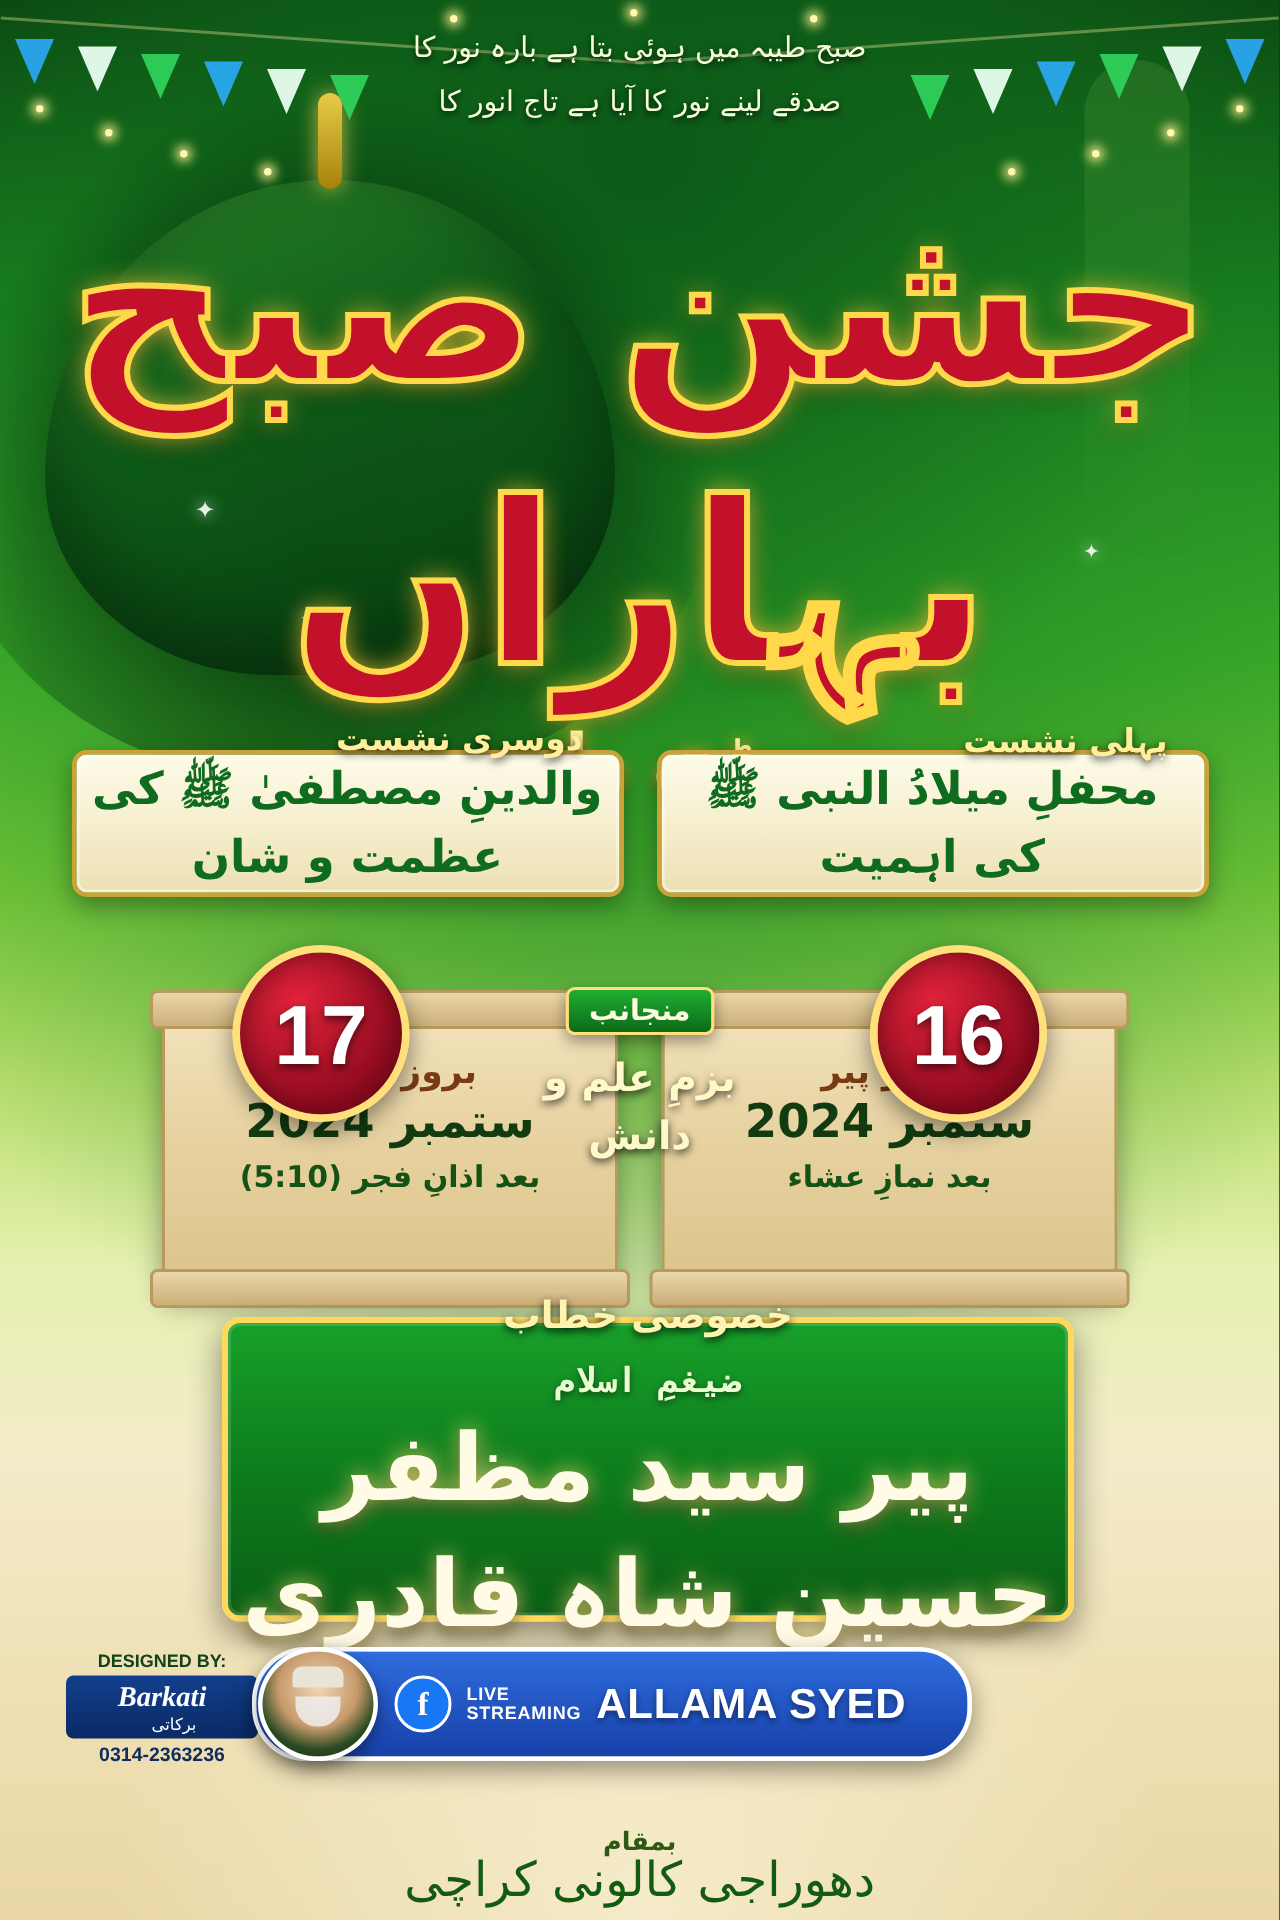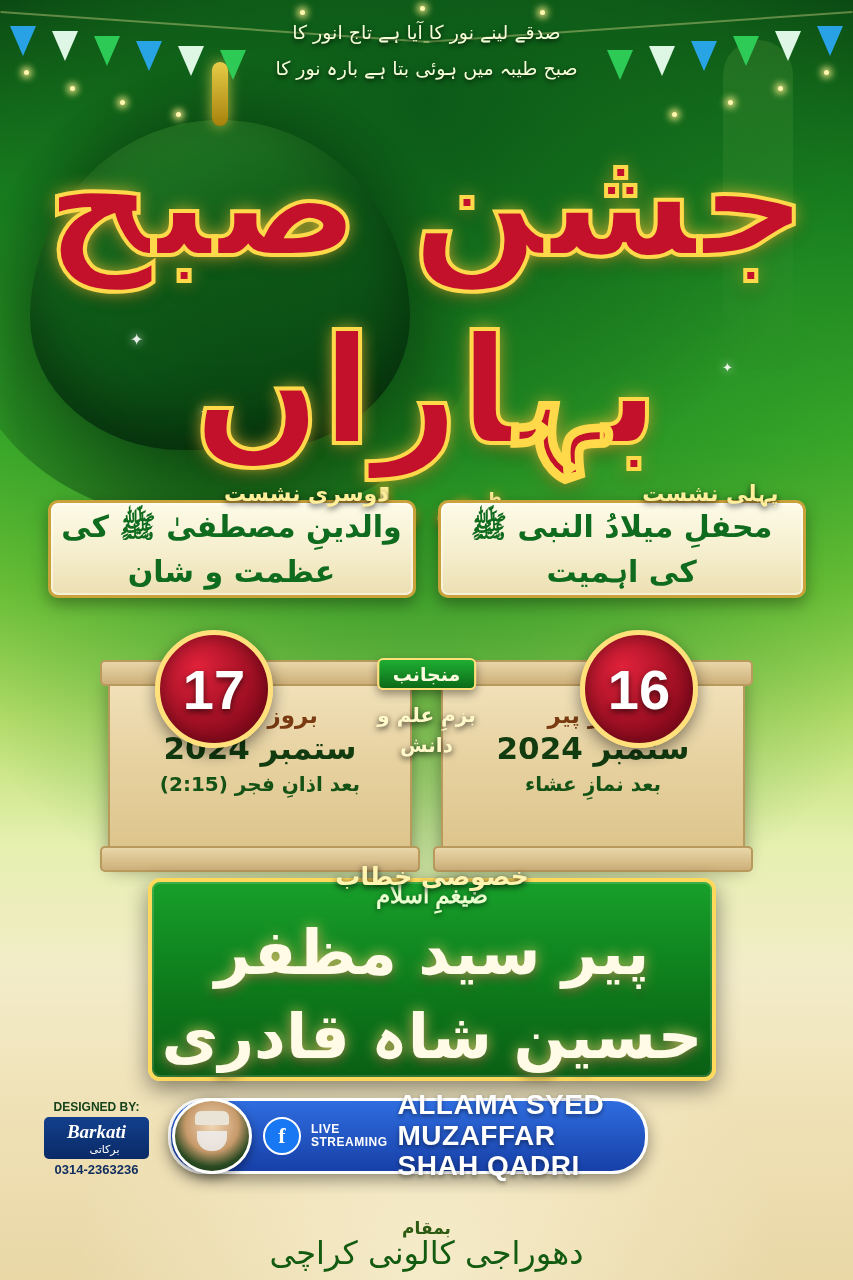--- a/index.html
+++ b/index.html
@@ -149,21 +149,21 @@
     font-family:"Liberation Sans", sans-serif;
     text-shadow:0 3px 6px rgba(0,0,0,.6);
   }
   .datebadge.right{right:155px;}
   .datebadge.left{left:155px;}
 
   .mid-tag{
     position:absolute;left:50%;top:70px;transform:translateX(-50%);
     width:140px;text-align:center;direction:rtl;
     font-family:"DejaVu Sans", sans-serif;color:#fff8c9;
-    font-size:20px;font-weight:bold;line-height:1.5;
+    font-size:26px;font-weight:bold;line-height:1.5;
     text-shadow:0 2px 6px rgba(0,0,0,.8);
   }
   .mid-ribbon{
     position:absolute;left:50%;top:28px;transform:translateX(-50%);
     background:linear-gradient(180deg,#1fae32,#0c6a18);
     border:2px solid #ffe07a;border-radius:6px;padding:3px 14px;
     direction:rtl;color:#fffbe0;font-size:19px;font-weight:bold;
     font-family:"DejaVu Sans", sans-serif;
     box-shadow:0 4px 10px rgba(0,0,0,.4);
   }
@@ -176,33 +176,33 @@
     box-shadow:0 8px 22px rgba(0,0,0,.45), inset 0 0 0 2px rgba(255,255,255,.15);
     text-align:center;direction:rtl;
   }
   .sp-label{
     position:absolute;top:-20px;left:0;right:0;text-align:center;
     direction:rtl;font-family:"DejaVu Sans", sans-serif;
     font-size:25px;font-weight:bold;color:#fff3b0;
     text-shadow:0 2px 6px rgba(0,0,0,.85);
   }
   .sp-sub{
-    font-family:Liberation Serif, serif;
+    margin-top:26px;font-family:Liberation Mono, monospace;
     font-size:23px;color:#eaffd0;font-weight:bold;
     text-shadow:0 2px 5px rgba(0,0,0,.5);
   }
   .sp-name{
     margin-top:2px;font-family:"DejaVu Sans", sans-serif;
     font-size:62px;font-weight:bold;color:#fffbe6;line-height:1.35;
     text-shadow:0 0 14px rgba(255,230,120,.8), 0 5px 10px rgba(0,0,0,.55);
   }
 
   
   .designer{
-    position:absolute;left:44px;top:1100px;width:105px;text-align:center;
+    position:absolute;left:44px;top:1100px;width:128px;text-align:center;
     font-family:"Liberation Sans", sans-serif;
   }
   .designer .dtop{font-size:12px;font-weight:bold;color:#173;color:#14421a;}
   .designer .dlogo{
     margin-top:3px;background:linear-gradient(180deg,#123f8c,#0a2a66);
     border-radius:5px;color:#fff;padding:4px 0 3px;
   }
   .designer .dlogo .b1{font-family:"Liberation Serif", serif;font-style:italic;font-size:19px;font-weight:bold;}
   .designer .dlogo .b2{font-family:"DejaVu Sans", sans-serif;font-size:11px;margin-left:16px;}
   .designer .dphone{margin-top:3px;font-size:13px;font-weight:bold;color:#0e2c5e;}
@@ -293,22 +293,22 @@
     <div class="lightdot" style="right:176px;top:112px;"></div>
     <div class="lightdot" style="left:300px;top:10px;"></div>
     <div class="lightdot" style="left:420px;top:6px;"></div>
     <div class="lightdot" style="left:540px;top:10px;"></div>
   </div>
   <span class="star" style="left:130px;top:330px;">✦</span>
   <span class="star" style="left:200px;top:405px;font-size:12px;">✦</span>
   <span class="star" style="right:120px;top:360px;font-size:13px;">✦</span>
 
   <div class="couplet">
+    <span>صبح طیبہ میں ہوئی بتا ہے بارہ نور کا</span>
     <span>صدقے لینے نور کا آیا ہے تاج انور کا</span>
-    <span>صبح طیبہ میں ہوئی بتا ہے بارہ نور کا</span>
   </div>
 
   <div class="title-wrap">
     <div class="title-main">جشن صبح بہاراں</div>
     <div class="title-sub">بڑی رات</div>
   </div>
 
   <div class="sessions">
     <div class="session">
       <div class="stitle">پہلی نشست</div>
@@ -327,21 +327,21 @@
         <div class="monthline">ستمبر 2024</div>
         <div class="timeline">بعد نمازِ عشاء</div>
       </div>
     </div>
     <div class="datebadge right">16</div>
 
     <div class="scroll left">
       <div class="inner">
         <div class="dayline">بروز منگل</div>
         <div class="monthline">ستمبر 2024</div>
-        <div class="timeline">بعد اذانِ فجر (2:15)</div>
+        <div class="timeline">بعد اذانِ فجر (5:10)</div>
       </div>
     </div>
     <div class="datebadge left">17</div>
 
     <div class="mid-ribbon">منجانب</div>
     <div class="mid-tag">بزمِ علم و دانش</div>
   </div>
 
   <div class="speaker-panel">
     <div class="sp-label">خصوصی خطاب</div>
@@ -360,21 +360,20 @@
 
   <div class="livebar">
     <div style="width:70px;flex:0 0 auto;"></div>
     <div class="fb-badge">f</div>
     <div>
       <div class="live-txt">LIVE</div>
       <div class="live-txt">STREAMING</div>
     </div>
     <div style="text-align:left;">
       <div class="live-name">ALLAMA SYED</div>
-      <div class="live-name">MUZAFFAR SHAH QADRI</div>
     </div>
   </div>
   <div class="speaker-photo">
     <div class="cap"></div>
     <div class="beard"></div>
   </div>
 
   <div class="footer">
     <div class="fsmall">بمقام</div>
     <div class="floc">دھوراجی کالونی کراچی</div>

